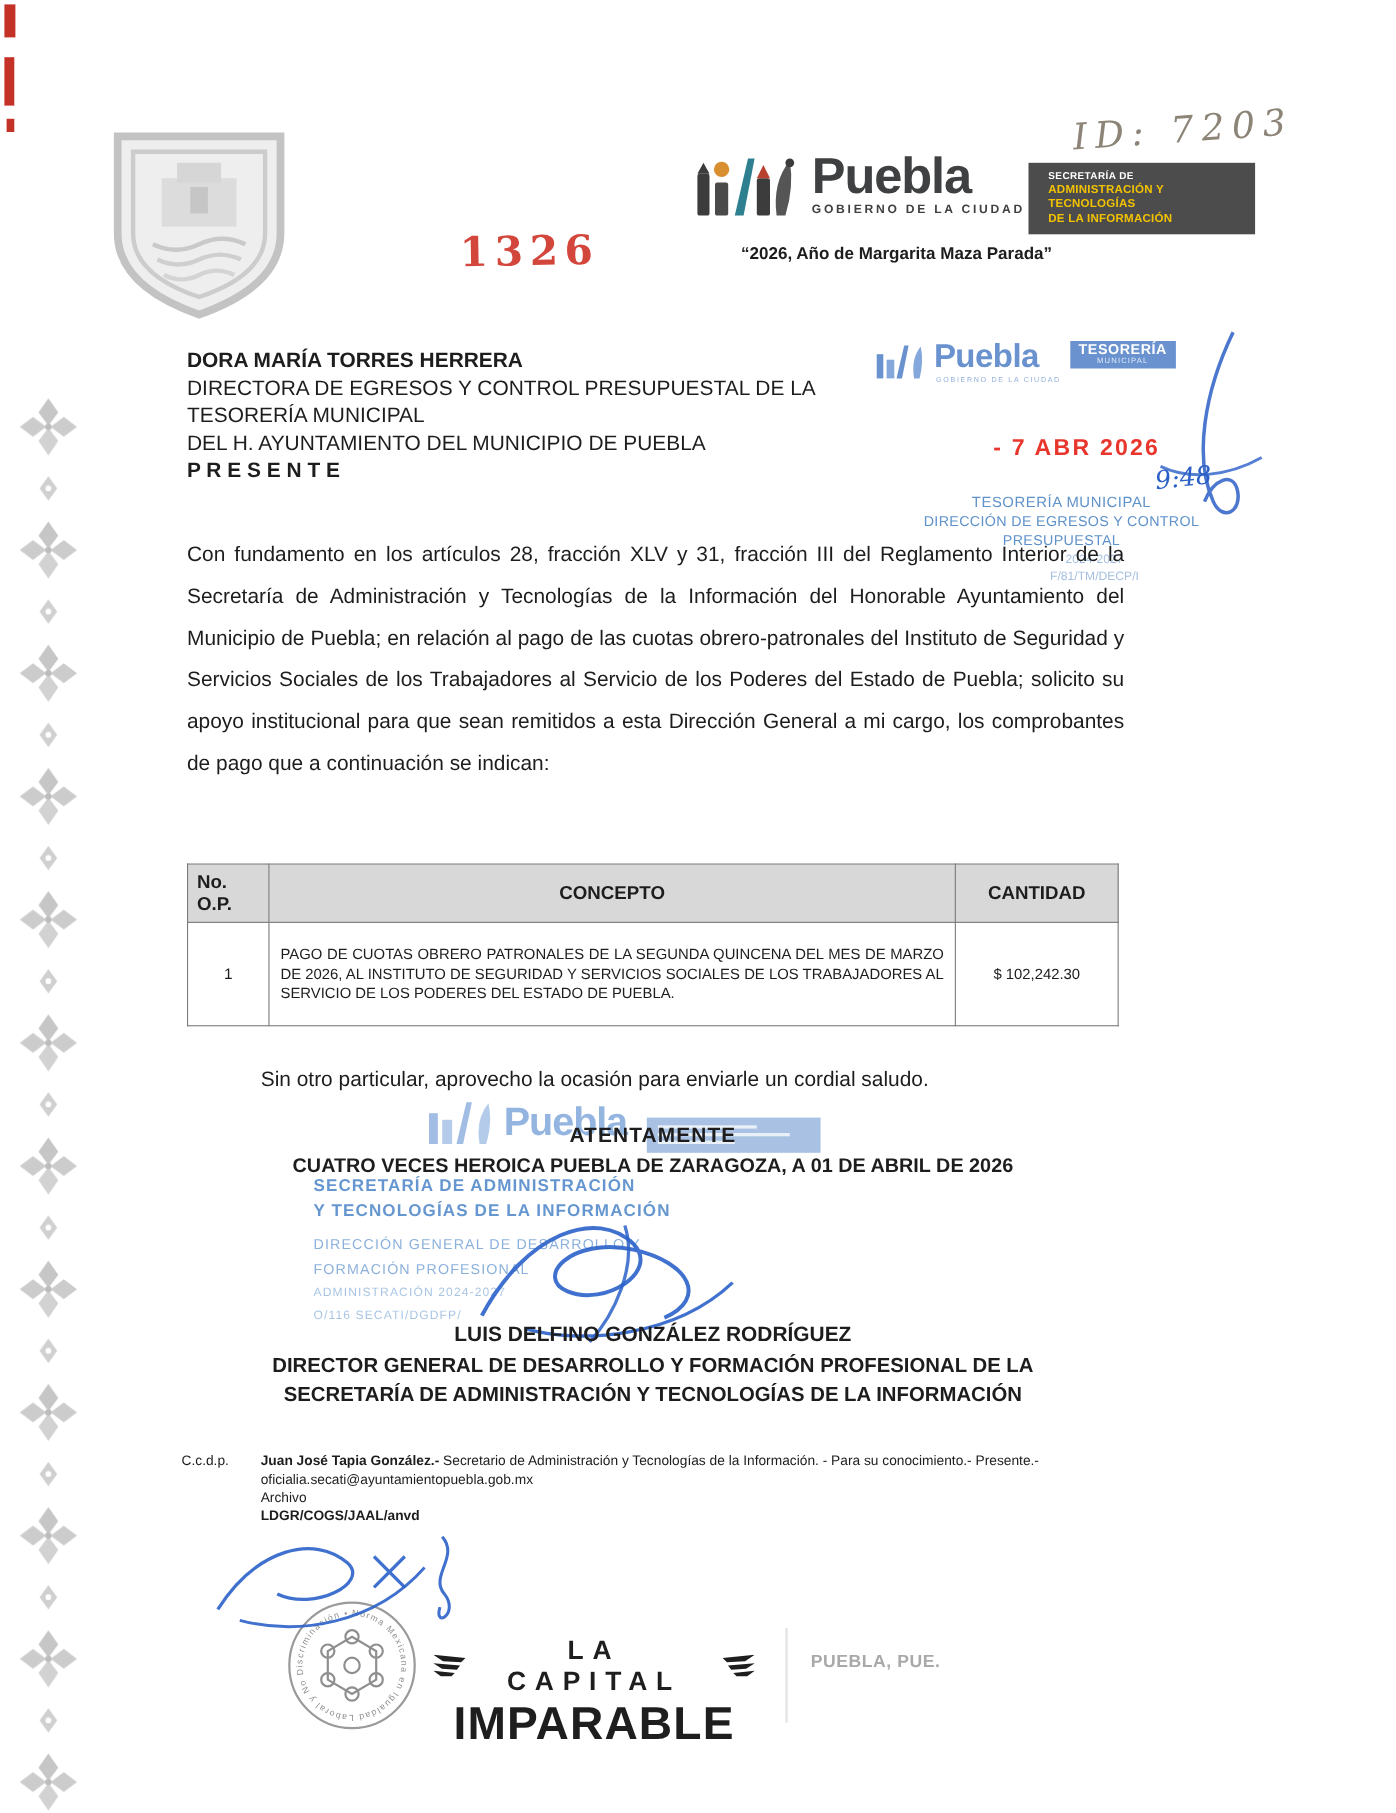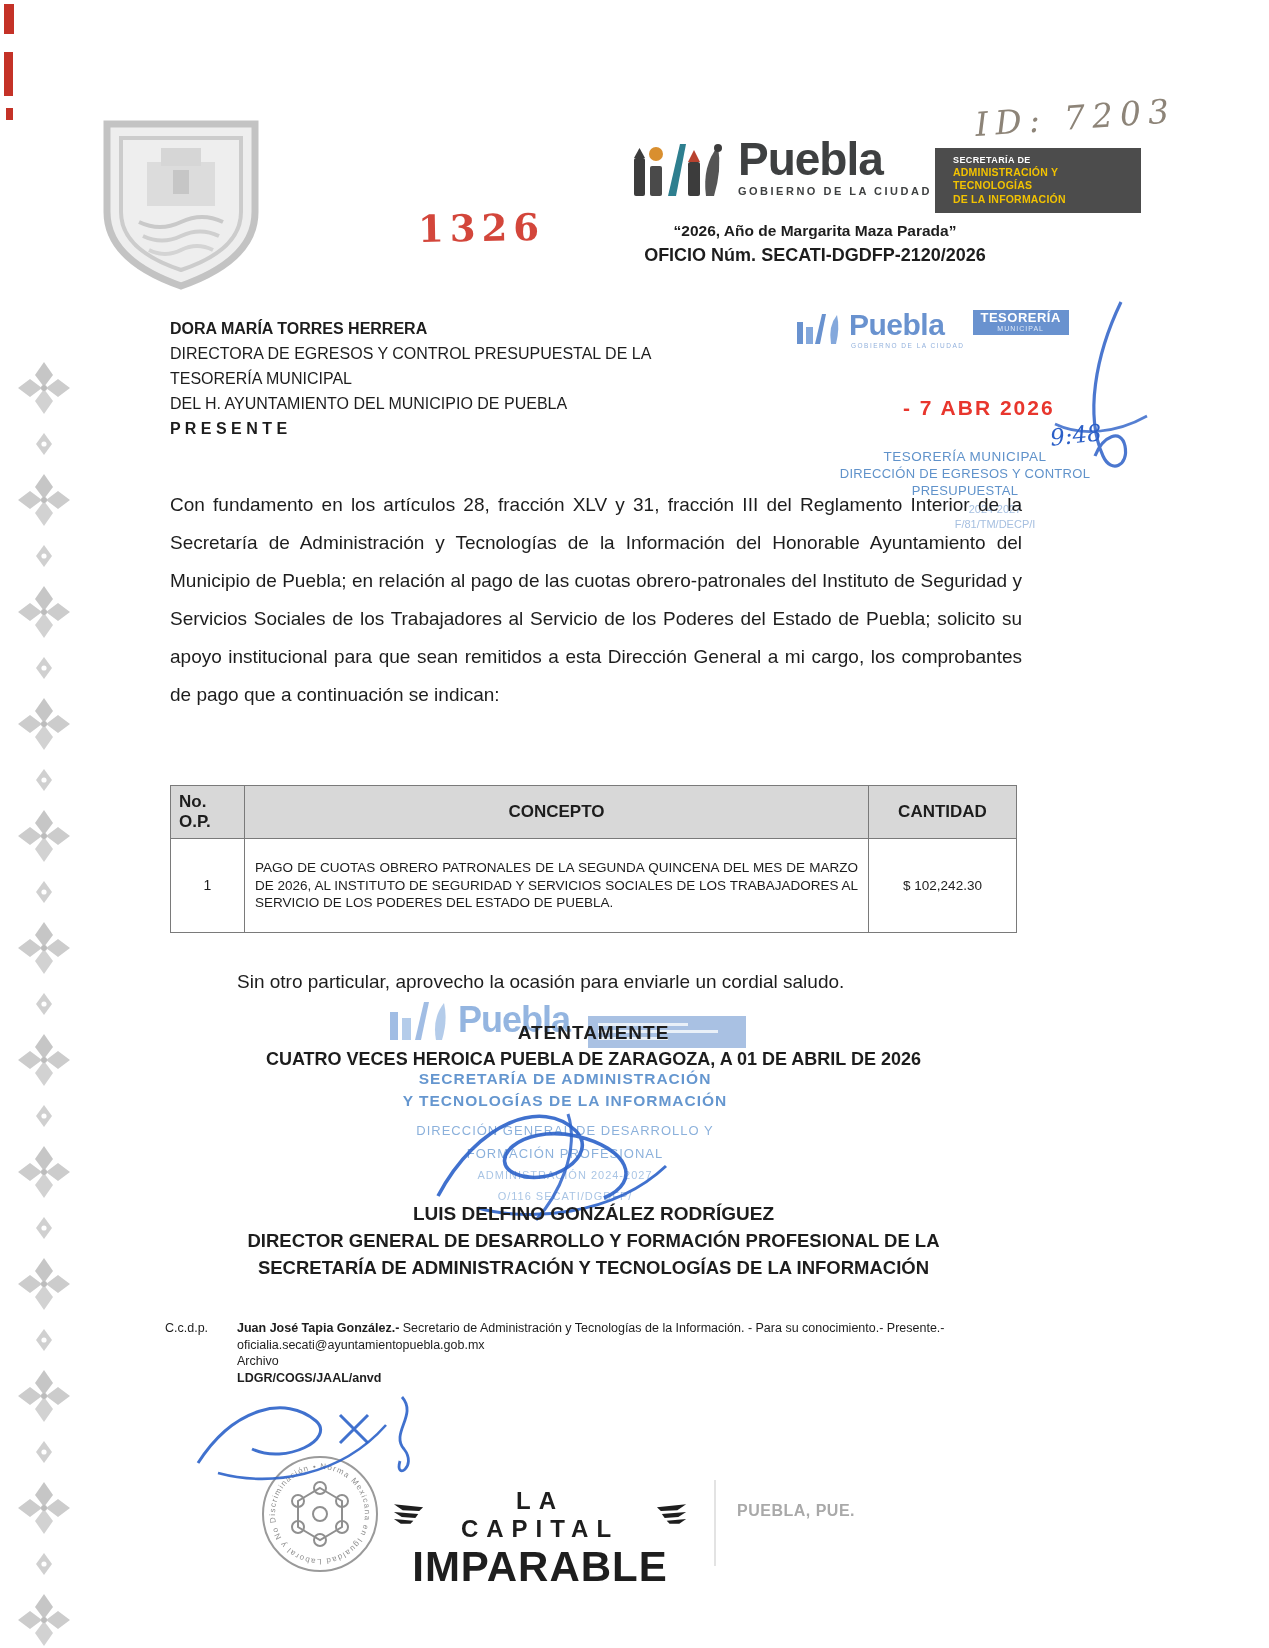--- a/index.html
+++ b/index.html
@@ -34,21 +34,21 @@
 
   .folio-red { position:absolute; left:418px; top:206px; font-family:"DejaVu Serif", serif;
                font-size:37px; font-weight:bold; color:#d0372b; letter-spacing:6px;
                transform:rotate(-1deg); opacity:.92; }
 
   .head-right { position:absolute; left:600px; top:222px; width:430px; text-align:center; }
   .year-legend { font-size:15.5px; font-weight:bold; }
   .oficio-num { font-size:18px; font-weight:bold; margin-top:5px; }
 
   
-  .recipient { position:absolute; left:170px; top:316px; font-size:16px; line-height:25px; }
+  .recipient { position:absolute; left:170px; top:316px; font-size:19px; line-height:25px; }
   .recipient .bold { font-weight:bold; }
 
   
   .rstamp { position:absolute; left:795px; top:310px; width:360px; z-index:1; }
   .rs-logo-row { display:flex; align-items:flex-start; opacity:.85; }
   .rs-brand { font-size:30px; font-weight:bold; color:#4f7fc7; letter-spacing:-.5px; line-height:1;
               margin-left:6px; }
   .rs-brand-sub { font-size:6.5px; color:#7fa3d6; letter-spacing:1.5px; margin-left:8px; margin-top:2px; }
   .rs-box { margin-left:8px; background:#4f7fc7; color:#fff; padding:0 8px 3px; text-align:center; }
   .rs-box .t1 { font-size:13px; font-weight:bold; letter-spacing:.5px; }
@@ -82,21 +82,21 @@
 
   .farewell { position:absolute; left:237px; top:971px; font-size:19px; z-index:2; }
 
   
   .ostamp-logo { position:absolute; left:388px; top:998px; display:flex; align-items:center;
                  opacity:.65; z-index:1; }
   .ostamp-brand { font-size:36px; font-weight:bold; color:#5b8ed1; letter-spacing:-1px; margin-left:6px; }
   .ostamp-box { position:absolute; left:588px; top:1016px; width:158px; height:32px;
                 background:rgba(112,152,208,.6); z-index:1; }
   .ostamp-box .wline { position:absolute; left:10px; height:3px; background:rgba(255,255,255,.75); }
-  .ostamp-lines { position:absolute; left:285px; top:1068px; width:560px; text-align:center;
+  .ostamp-lines { position:absolute; left:285px; top:1068px; width:560px; text-align:left;
                   z-index:1; color:#3f7dc4; }
   .ostamp-lines .s1, .ostamp-lines .s2 { font-size:15.5px; font-weight:bold; letter-spacing:1px;
                   opacity:.8; line-height:22px; }
   .ostamp-lines .s3, .ostamp-lines .s4 { font-size:13px; letter-spacing:1px; opacity:.6;
                   line-height:19px; margin-top:4px; }
   .ostamp-lines .s3 { margin-top:9px; }
   .ostamp-lines .s5, .ostamp-lines .s6 { font-size:11px; letter-spacing:1px; opacity:.45;
                   line-height:17px; margin-top:4px; }
 
   .center-block { position:absolute; left:170px; width:847px; text-align:center; z-index:3; }
@@ -189,21 +189,20 @@
   <div class="badge">
     <div class="b1">SECRETARÍA DE</div>
     <div class="b2">ADMINISTRACIÓN Y TECNOLOGÍAS</div>
     <div class="b3">DE LA INFORMACIÓN</div>
   </div>
 
   <div class="folio-red">1326</div>
 
   <div class="head-right">
     <div class="year-legend">“2026, Año de Margarita Maza Parada”</div>
-    <div class="oficio-num">OFICIO Núm. SECATI-DGDFP-2120/2026</div>
   </div>
 
   <div class="recipient">
     <div class="bold">DORA MARÍA TORRES HERRERA</div>
     <div>DIRECTORA DE EGRESOS Y CONTROL PRESUPUESTAL DE LA</div>
     <div>TESORERÍA MUNICIPAL</div>
     <div>DEL H. AYUNTAMIENTO DEL MUNICIPIO DE PUEBLA</div>
     <div class="bold">P R E S E N T E</div>
   </div>
 

